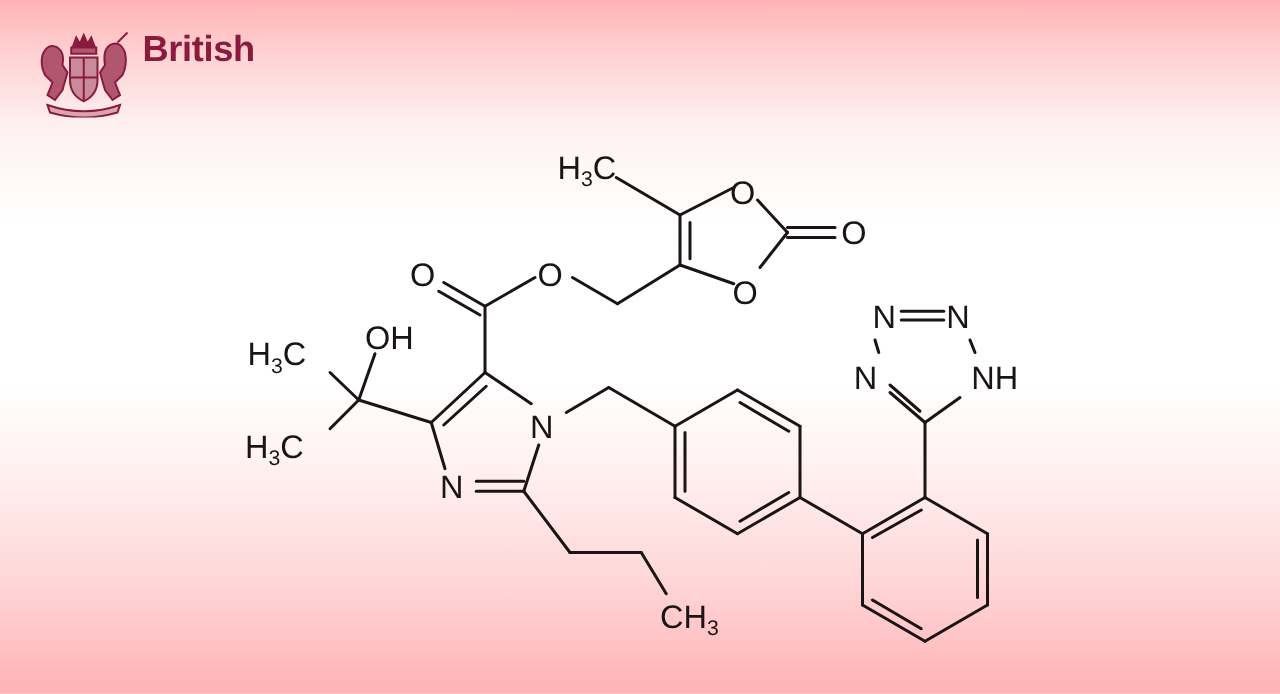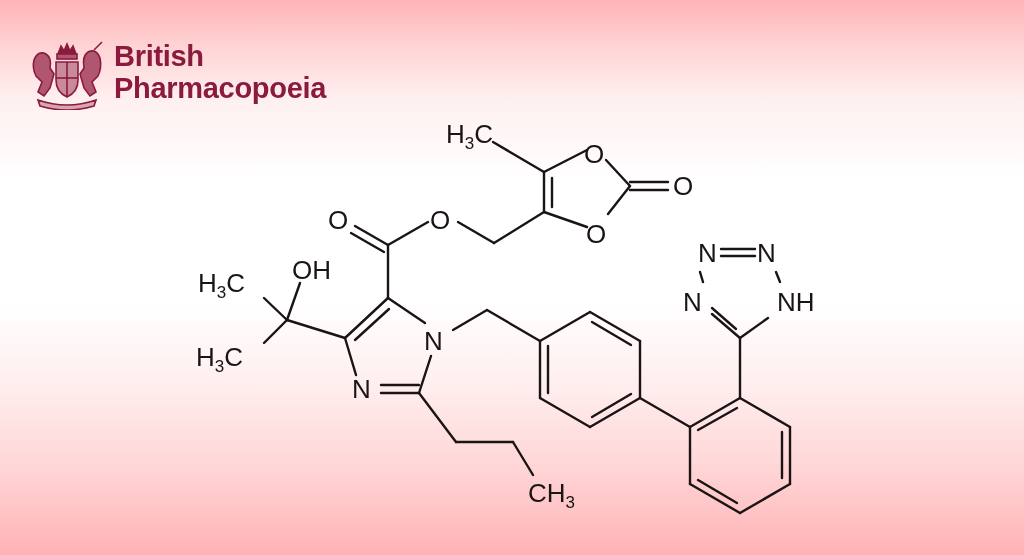--- a/index.html
+++ b/index.html
@@ -2,21 +2,21 @@
 <html><head>
   <meta charset="utf-8">
   <style>
     html, body { margin: 0; padding: 0; }
     body {
       width: 1024px; height: 555px; overflow: hidden; position: relative;
       background: linear-gradient(to bottom, #ffb3b6 0%, #ffd2d3 8%, #fff0f0 18%, #ffffff 32%, #ffffff 55%, #fff0f0 68%, #ffd6d7 84%, #ffb2b5 100%);
       font-family: "Liberation Sans", sans-serif;
     }
     .logo {
-      position: absolute; left: 28px; top: 40px; display: flex; align-items: flex-start;
+      position: absolute; left: 28px; top: 24px; display: flex; align-items: flex-start;
     }
     .crest { width: 78px; height: 70px; }
     .brand {
       margin-left: 8px; color: #8a1b3f; font-weight: bold; font-size: 29px;
       line-height: 32px; letter-spacing: -0.3px;
     }
     .brand span { display: block; }
     svg.molecule { position: absolute; left: 0; top: 0; }
     .atom { font-family: "Liberation Sans", sans-serif; font-size: 26px; fill: #1a1414; }
     .sub { font-size: 17px; }
@@ -38,21 +38,20 @@
       <path d="M6 20 Q10 10 18 14 Q24 18 22 28 L26 34 L22 48 L16 56 L10 52 L14 42 L8 36 Q4 28 6 20 Z" fill="#b0566f"></path>
 
       <path d="M72 18 Q68 8 60 12 Q54 16 56 28 L52 34 L56 48 L62 56 L68 52 L64 42 L70 36 Q74 28 72 18 Z" fill="#b0566f"></path>
       <line x1="66" y1="10" x2="74" y2="2"></line>
 
       <path d="M10 60 Q39 70 68 60 L66 66 Q39 74 12 66 Z" fill="#d9a5b3"></path>
     </g>
   </svg>
   <div class="brand">
     <span>British</span>
-    <span>Pharmacopoeia</span>
   </div>
 </div>
 
 <svg class="molecule" width="1024" height="555" viewBox="0 0 1024 555">
   <g stroke="#1a1414" stroke-width="2.4" fill="none" stroke-linecap="round">
 
     <line x1="493" y1="142" x2="544" y2="172"></line>
     <line x1="544" y1="172" x2="587" y2="150"></line>
     <line x1="606" y1="160" x2="630" y2="186"></line>
     <line x1="630" y1="186" x2="608" y2="214"></line>

